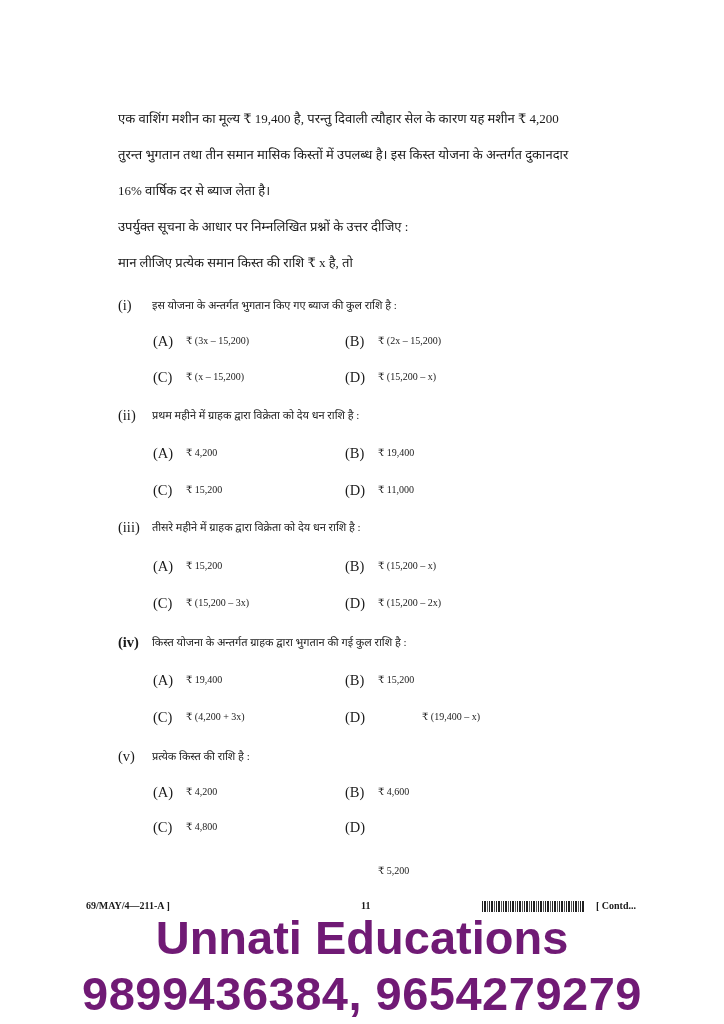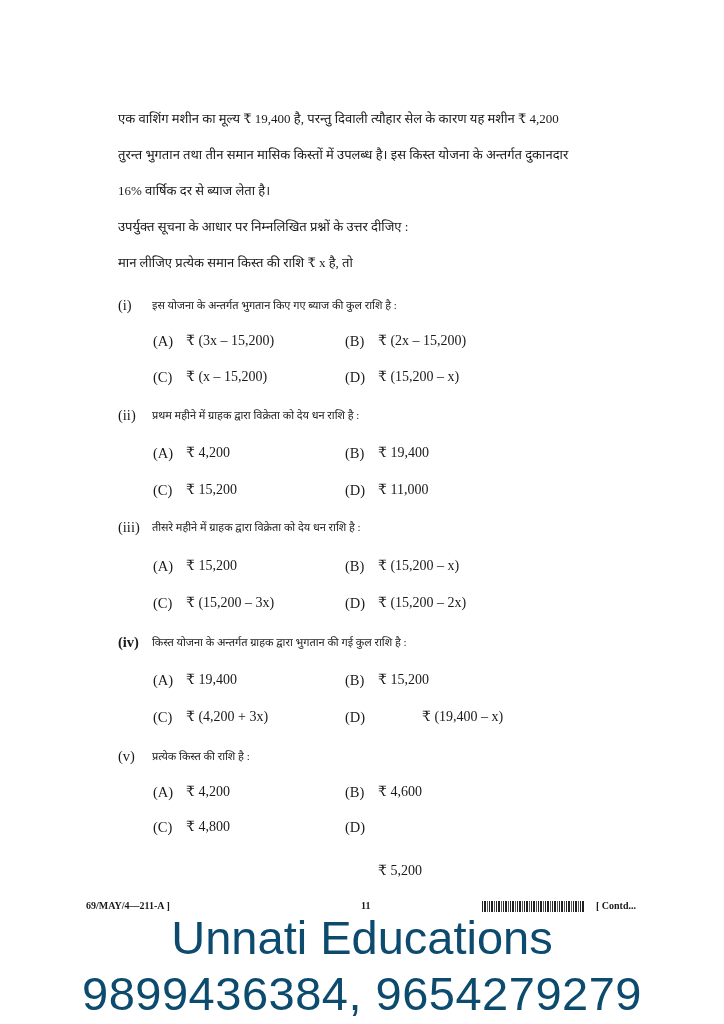--- a/index.html
+++ b/index.html
@@ -5,33 +5,33 @@
     html, body { margin: 0; padding: 0; }
     body {
       width: 724px; height: 1024px; background: #ffffff; position: relative; overflow: hidden;
       font-family: "Liberation Serif", "DejaVu Serif", serif; color: #1a1a1a;
     }
     .line { position: absolute; font-size: 13px; white-space: nowrap; line-height: 20px; }
     .intro { left: 118px; }
     .qlabel { position: absolute; left: 118px; font-size: 14.5px; line-height: 20px; }
     .qtext { position: absolute; left: 152px; font-size: 11px; line-height: 20px; white-space: nowrap; }
     .opt-letter { position: absolute; font-size: 14.5px; line-height: 20px; }
-    .opt-value { position: absolute; font-size: 14px; line-height: 20px; white-space: nowrap; }
+    .opt-value { position: absolute; font-size: 10px; line-height: 20px; white-space: nowrap; }
     .col-l-letter { left: 153px; }
     .col-l-value { left: 186px; }
     .col-r-letter { left: 345px; }
     .col-r-value { left: 378px; }
     .footer { position: absolute; top: 898px; font-size: 10px; font-weight: bold; line-height: 16px; }
     .barcode {
       position: absolute; left: 482px; top: 901px; width: 102px; height: 11px;
       background: repeating-linear-gradient(90deg, #222 0 1px, #fff 1px 2px, #222 2px 4px, #fff 4px 5px, #555 5px 6px, #fff 6px 7px);
     }
     .promo {
-      position: absolute; left: 0; width: 724px; text-align: center; color: #0c4a6e;
-      font-family: "Liberation Sans", "DejaVu Sans", sans-serif; font-weight: normal;
+      position: absolute; left: 0; width: 724px; text-align: center; color: #701a75;
+      font-family: "Liberation Sans", "DejaVu Sans", sans-serif; font-weight: bold;
     }
     .promo-name { top: 910px; font-size: 47px; line-height: 56px; }
     .promo-phone { top: 966px; font-size: 47px; line-height: 56px; letter-spacing: 0.5px; }
   </style>
 </head>
 <body>
 
 <div class="line intro" style="top:109px;">एक वाशिंग मशीन का मूल्य ₹ 19,400 है, परन्तु दिवाली त्यौहार सेल के कारण यह मशीन ₹ 4,200</div>
 <div class="line intro" style="top:145px;">तुरन्त भुगतान तथा तीन समान मासिक किस्तों में उपलब्ध है। इस किस्त योजना के अन्तर्गत दुकानदार</div>
 <div class="line intro" style="top:181px;">16% वार्षिक दर से ब्याज लेता है।</div>

